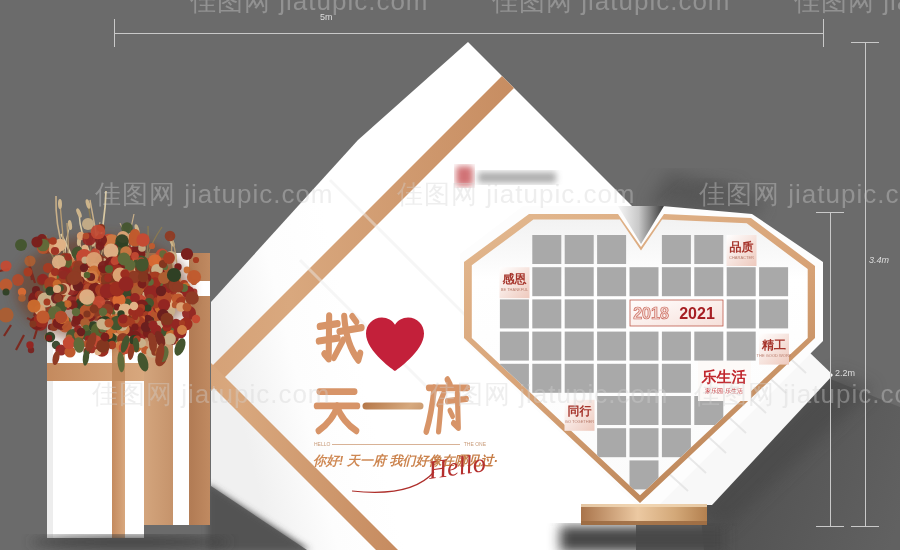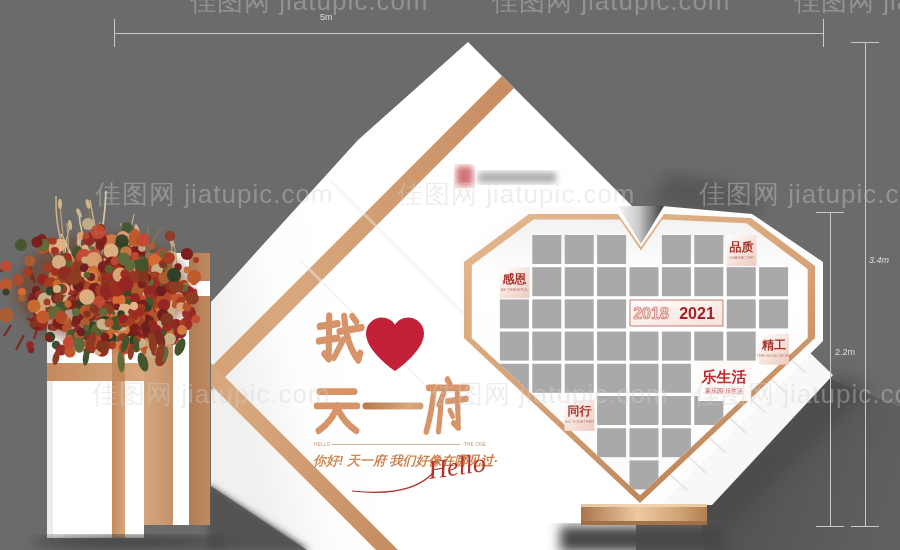--- a/index.html
+++ b/index.html
@@ -1069,21 +1069,21 @@
 <div class="dimlab" style="left:320px;top:12px;">5m</div>
 
 <div class="dim" style="left:865px;top:42px;width:1px;height:484px;"></div>
 <div class="dim" style="left:851px;top:42px;width:28px;height:1px;"></div>
 <div class="dim" style="left:851px;top:526px;width:28px;height:1px;"></div>
 <div class="dimlab" style="left:869px;top:255px;font-style:italic;">3.4m</div>
 
 <div class="dim" style="left:830px;top:212px;width:1px;height:314px;"></div>
 <div class="dim" style="left:816px;top:212px;width:28px;height:1px;"></div>
 <div class="dim" style="left:816px;top:526px;width:28px;height:1px;"></div>
-<div class="dimlab" style="left:835px;top:347px;">2.2m</div>
+<div class="dimlab" style="left:835px;top:368px;">2.2m</div>
 
 <div class="wm" style="left:190px;top:-16px">佳图网 jiatupic.com</div>
 <div class="wm" style="left:492px;top:-16px">佳图网 jiatupic.com</div>
 <div class="wm" style="left:794px;top:-16px">佳图网 jiatupic.com</div>
 <div class="wm" style="left:95px;top:177px">佳图网 jiatupic.com</div>
 <div class="wm" style="left:397px;top:177px">佳图网 jiatupic.com</div>
 <div class="wm" style="left:699px;top:177px">佳图网 jiatupic.com</div>
 <div class="wm" style="left:92px;top:377px">佳图网 jiatupic.com</div>
 <div class="wm" style="left:430px;top:377px">佳图网 jiatupic.com</div>
 <div class="wm" style="left:694px;top:377px">佳图网 jiatupic.com</div>

